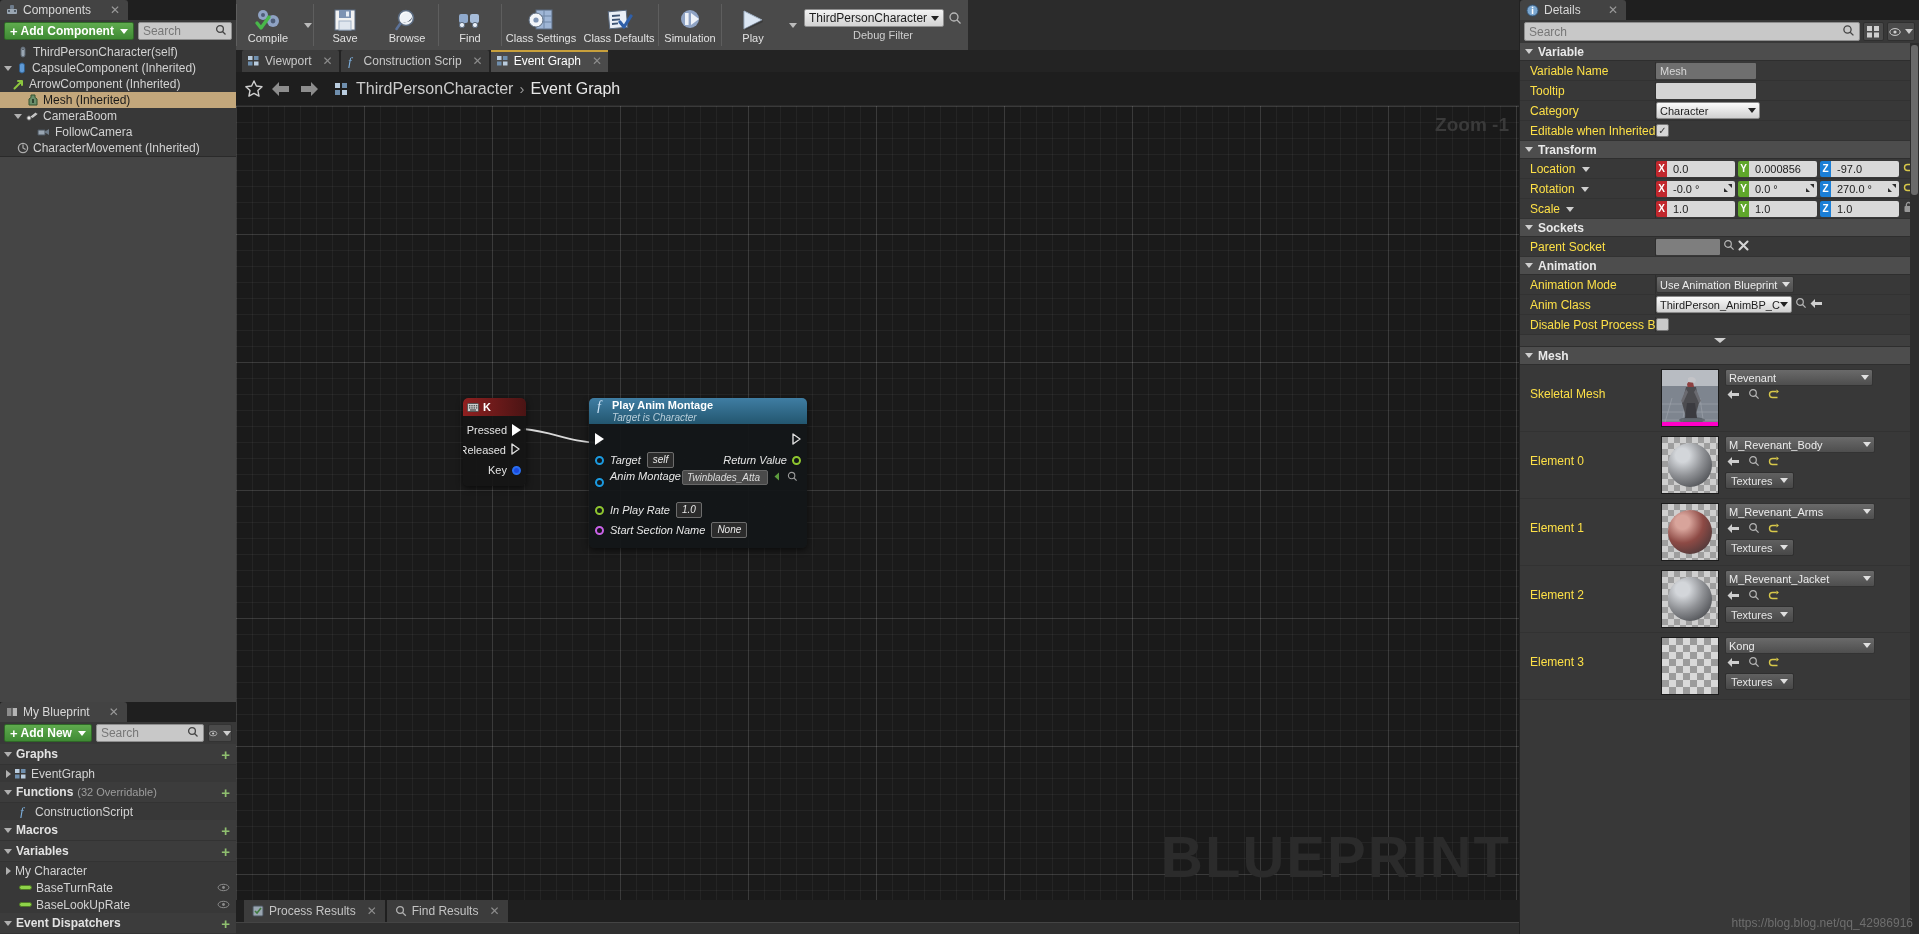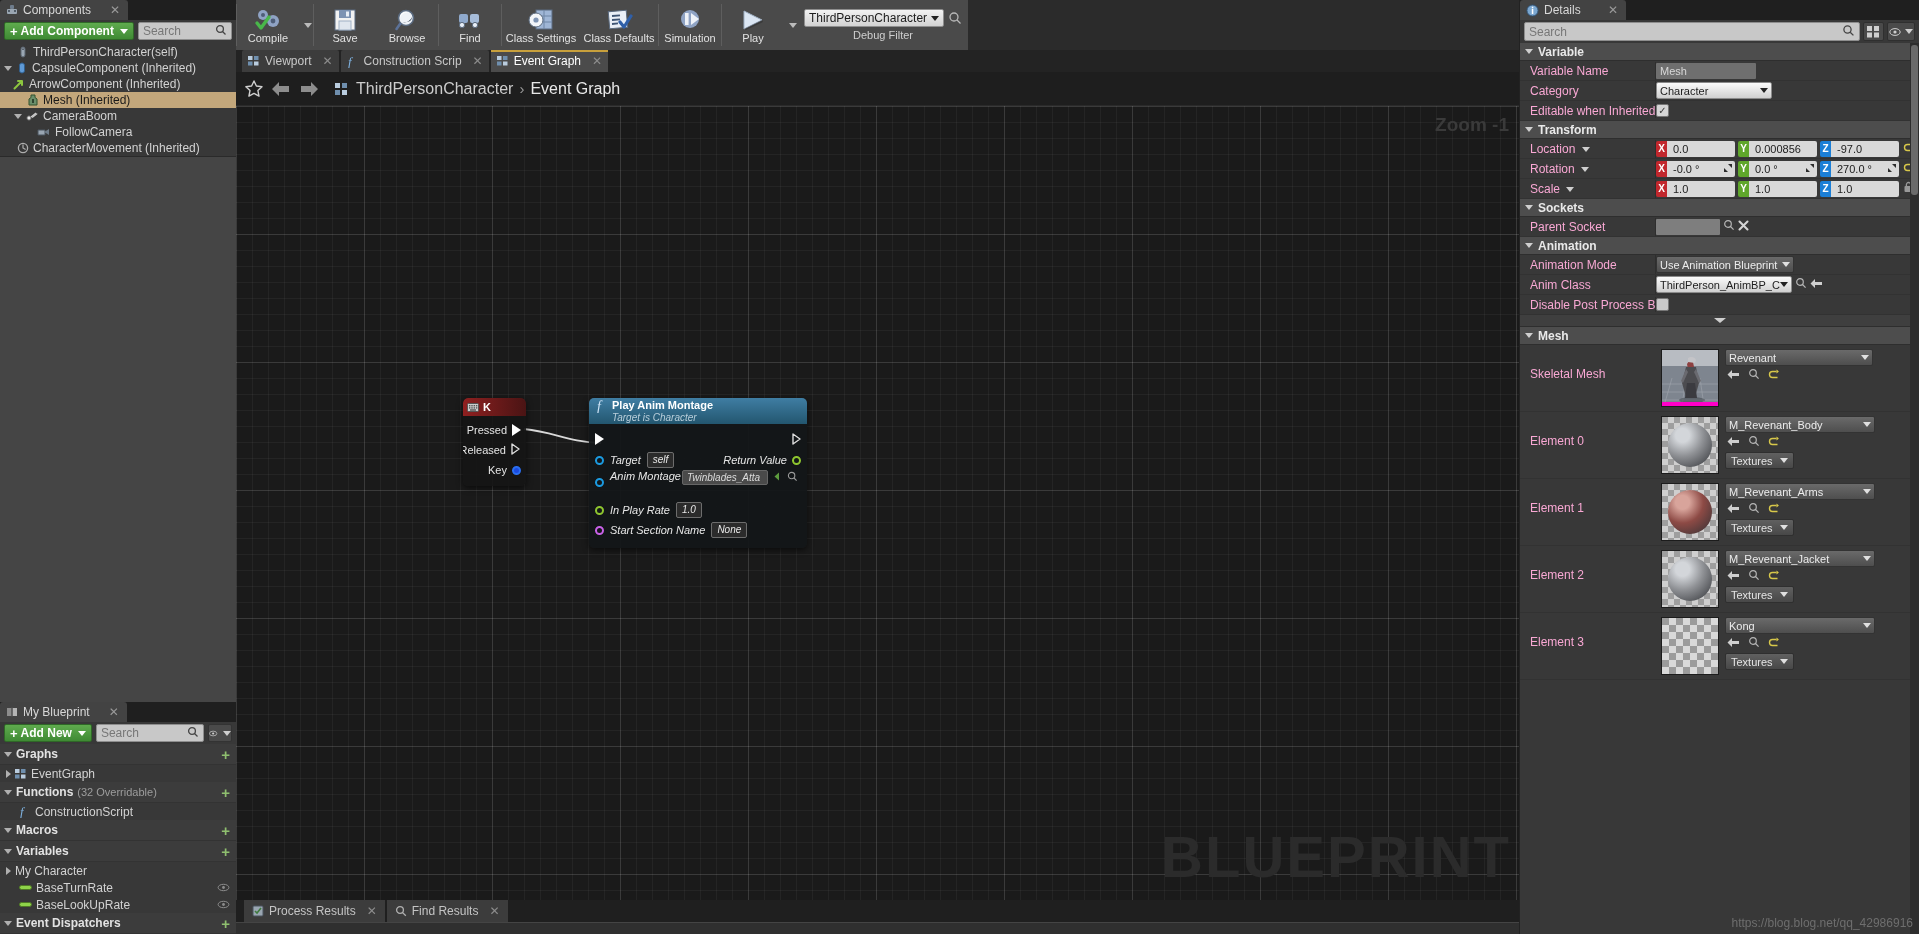--- a/index.html
+++ b/index.html
@@ -154,21 +154,21 @@
   .det-search { height:23px; display:flex; align-items:center; gap:3px; padding:2px 4px;}
   .d-search {
     flex:1; height:19px; background:#c8c8c8; border:1px solid #8e8e8e; border-radius:2px;
     display:flex; align-items:center; padding:0 4px; color:#777; font-size:12px;
   }
   .sqbtn { width:21px;height:19px; background:#4a4a4a; border:1px solid #2f2f2f; border-radius:2px; display:flex;align-items:center;justify-content:center;}
   .d-scroll { flex:1; overflow:hidden; position:relative;}
   .cat { height:18px; background:#4d4d4d; display:flex; align-items:center; gap:5px; padding-left:5px; font-weight:bold; font-size:12px; color:#e9e9e9; border-bottom:1px solid #2e2e2e;}
   .tri { width:0;height:0;border-left:4px solid transparent;border-right:4px solid transparent;border-top:5px solid #cfcfcf;}
   .prow { display:flex; align-items:center; min-height:20px; border-bottom:1px solid #323232;}
-  .pname { width:135px; flex:0 0 135px; padding-left:10px; font-size:12px; color:#f9a8d4; white-space:nowrap; overflow:hidden;}
+  .pname { width:135px; flex:0 0 135px; padding-left:10px; font-size:12px; color:#fde047; white-space:nowrap; overflow:hidden;}
   .pval { flex:1; display:flex; align-items:center; gap:3px; padding:1px 4px 1px 0; border-left:1px solid #2e2e2e; min-width:0;}
   .txtfield { height:16px; background:#6f6f6f; border:none; border-radius:1px; font-size:11px; color:#d8d8d8; padding:0 4px; display:flex; align-items:center;}
   .txtfield.light { background:#d4d4d4; color:#333;}
   .combo-l { height:17px; background:linear-gradient(#fbfbfb,#d0d0d0); border:1px solid #8b8b8b; border-radius:2px; display:flex; align-items:center; padding:0 3px; font-size:11px; color:#1d1d1d; }
   .combo-g { height:17px; background:linear-gradient(#6a6a6a,#4e4e4e); border:1px solid #333; border-radius:2px; display:flex; align-items:center; padding:0 3px; font-size:11px; color:#ececec;}
   .chk { width:13px;height:13px;background:#d6d6d6;border:1px solid #777;border-radius:2px; display:flex;align-items:center;justify-content:center;color:#3a3a3a;font-size:10px;}
   .chk.off{ background:#c9c9c9; color:transparent;}
   .vec { display:flex; gap:3px; flex:1; align-items:center;}
   .vcell { flex:1; display:flex; align-items:center; height:16px; border-radius:2px; overflow:hidden; min-width:0;}
   .vtag { width:11px; height:16px; display:flex; align-items:center; justify-content:center; font-size:10px; font-weight:bold; color:#fff;}
@@ -808,23 +808,29 @@
           </div>
           <div class="prow">
             <div class="pname">Variable Name</div>
             <div class="pval">
               <div class="txtfield" style="width:100px">
                 <span>Mesh</span>
               </div>
             </div>
           </div>
           <div class="prow">
+            <div class="pname">Tooltip</div>
+            <div class="pval">
+              <div class="txtfield light" style="width:100px"></div>
+            </div>
+          </div>
+          <div class="prow">
             <div class="pname">Category</div>
             <div class="pval">
-              <div class="combo-l" style="width:116px">
+              <div class="combo-l" style="width:104px">
                 <span>Character</span>
                 <span class="caret-dark"></span>
               </div>
             </div>
           </div>
           <div class="prow">
             <div class="pname">Editable when Inherited</div>
             <div class="pval">
               <div class="chk">✓</div>
             </div>

